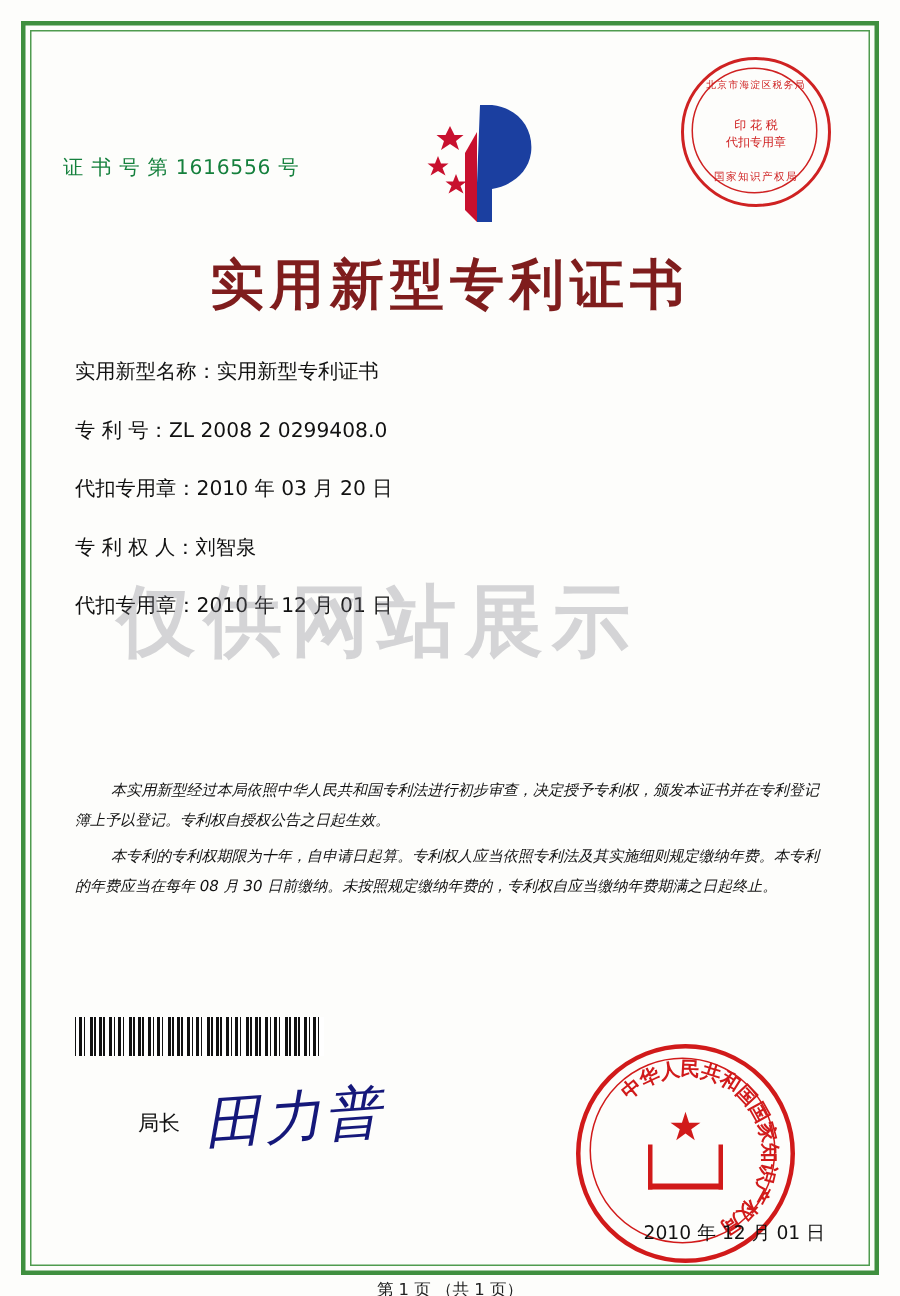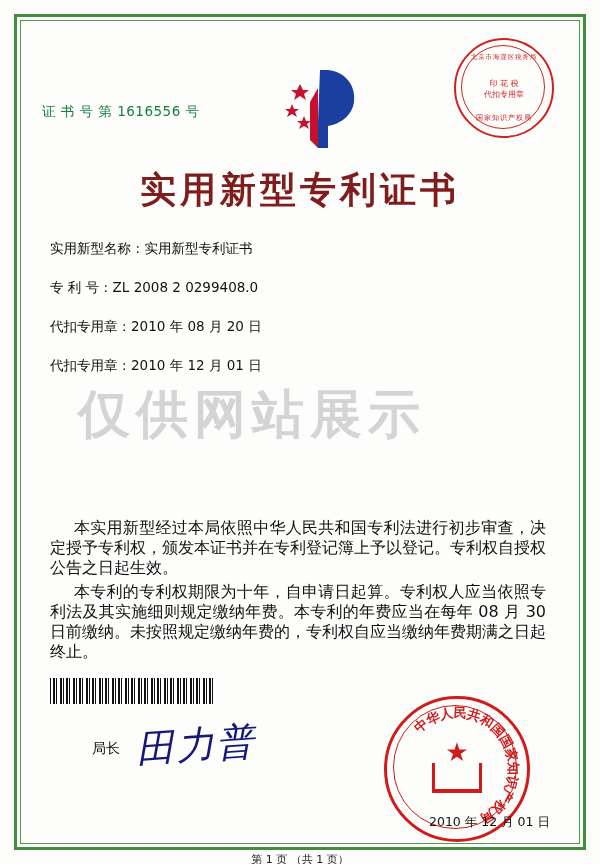--- a/index.html
+++ b/index.html
@@ -144,24 +144,25 @@
   .field-value {
     display: inline-block;
   }
 
   
   .body-text {
     position: absolute;
     left: 22px;
     top: 490px;
     width: 496px;
-    font-size: 16px;
+    font-size: 10px;
     line-height: 20px;
     color: #111;
     text-align: justify;
+    font-style: italic;
   }
   .body-text p {
     margin: 0 0 4px 0;
     text-indent: 24px;
   }
 
   
   .barcode {
     position: absolute;
     left: 22px;
@@ -303,21 +304,24 @@
     <div class="title">实用新型专利证书</div>
 
     <div class="fields">
       <div class="field-row">
         <span class="field-label">实用新型名称：</span><span class="field-value">实用新型专利证书</span>
       </div>
       <div class="field-row">
         <span class="field-label">专 利 号：</span><span class="field-value">ZL 2008 2 0299408.0</span>
       </div>
       <div class="field-row">
-        <span class="field-label">代扣专用章：</span><span class="field-value">2010 年 08 月 20 日</span>
+        <span class="field-label">代扣专用章：</span><span class="field-value">2010 年 03 月 20 日</span>
+      </div>
+      <div class="field-row">
+        <span class="field-label">专 利 权 人：</span><span class="field-value">刘智泉</span>
       </div>
       <div class="field-row">
         <span class="field-label">代扣专用章：</span><span class="field-value">2010 年 12 月 01 日</span>
       </div>
     </div>
 
     <div class="body-text">
       <p>本实用新型经过本局依照中华人民共和国专利法进行初步审查，决定授予专利权，颁发本证书并在专利登记簿上予以登记。专利权自授权公告之日起生效。</p>
       <p>本专利的专利权期限为十年，自申请日起算。专利权人应当依照专利法及其实施细则规定缴纳年费。本专利的年费应当在每年 08 月 30 日前缴纳。未按照规定缴纳年费的，专利权自应当缴纳年费期满之日起终止。</p>
     </div>

